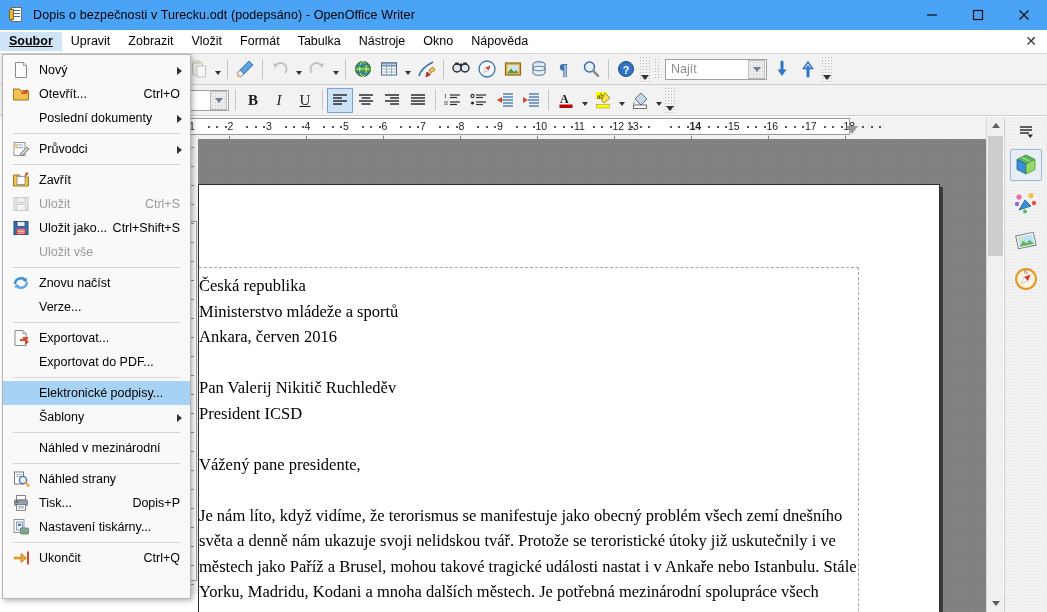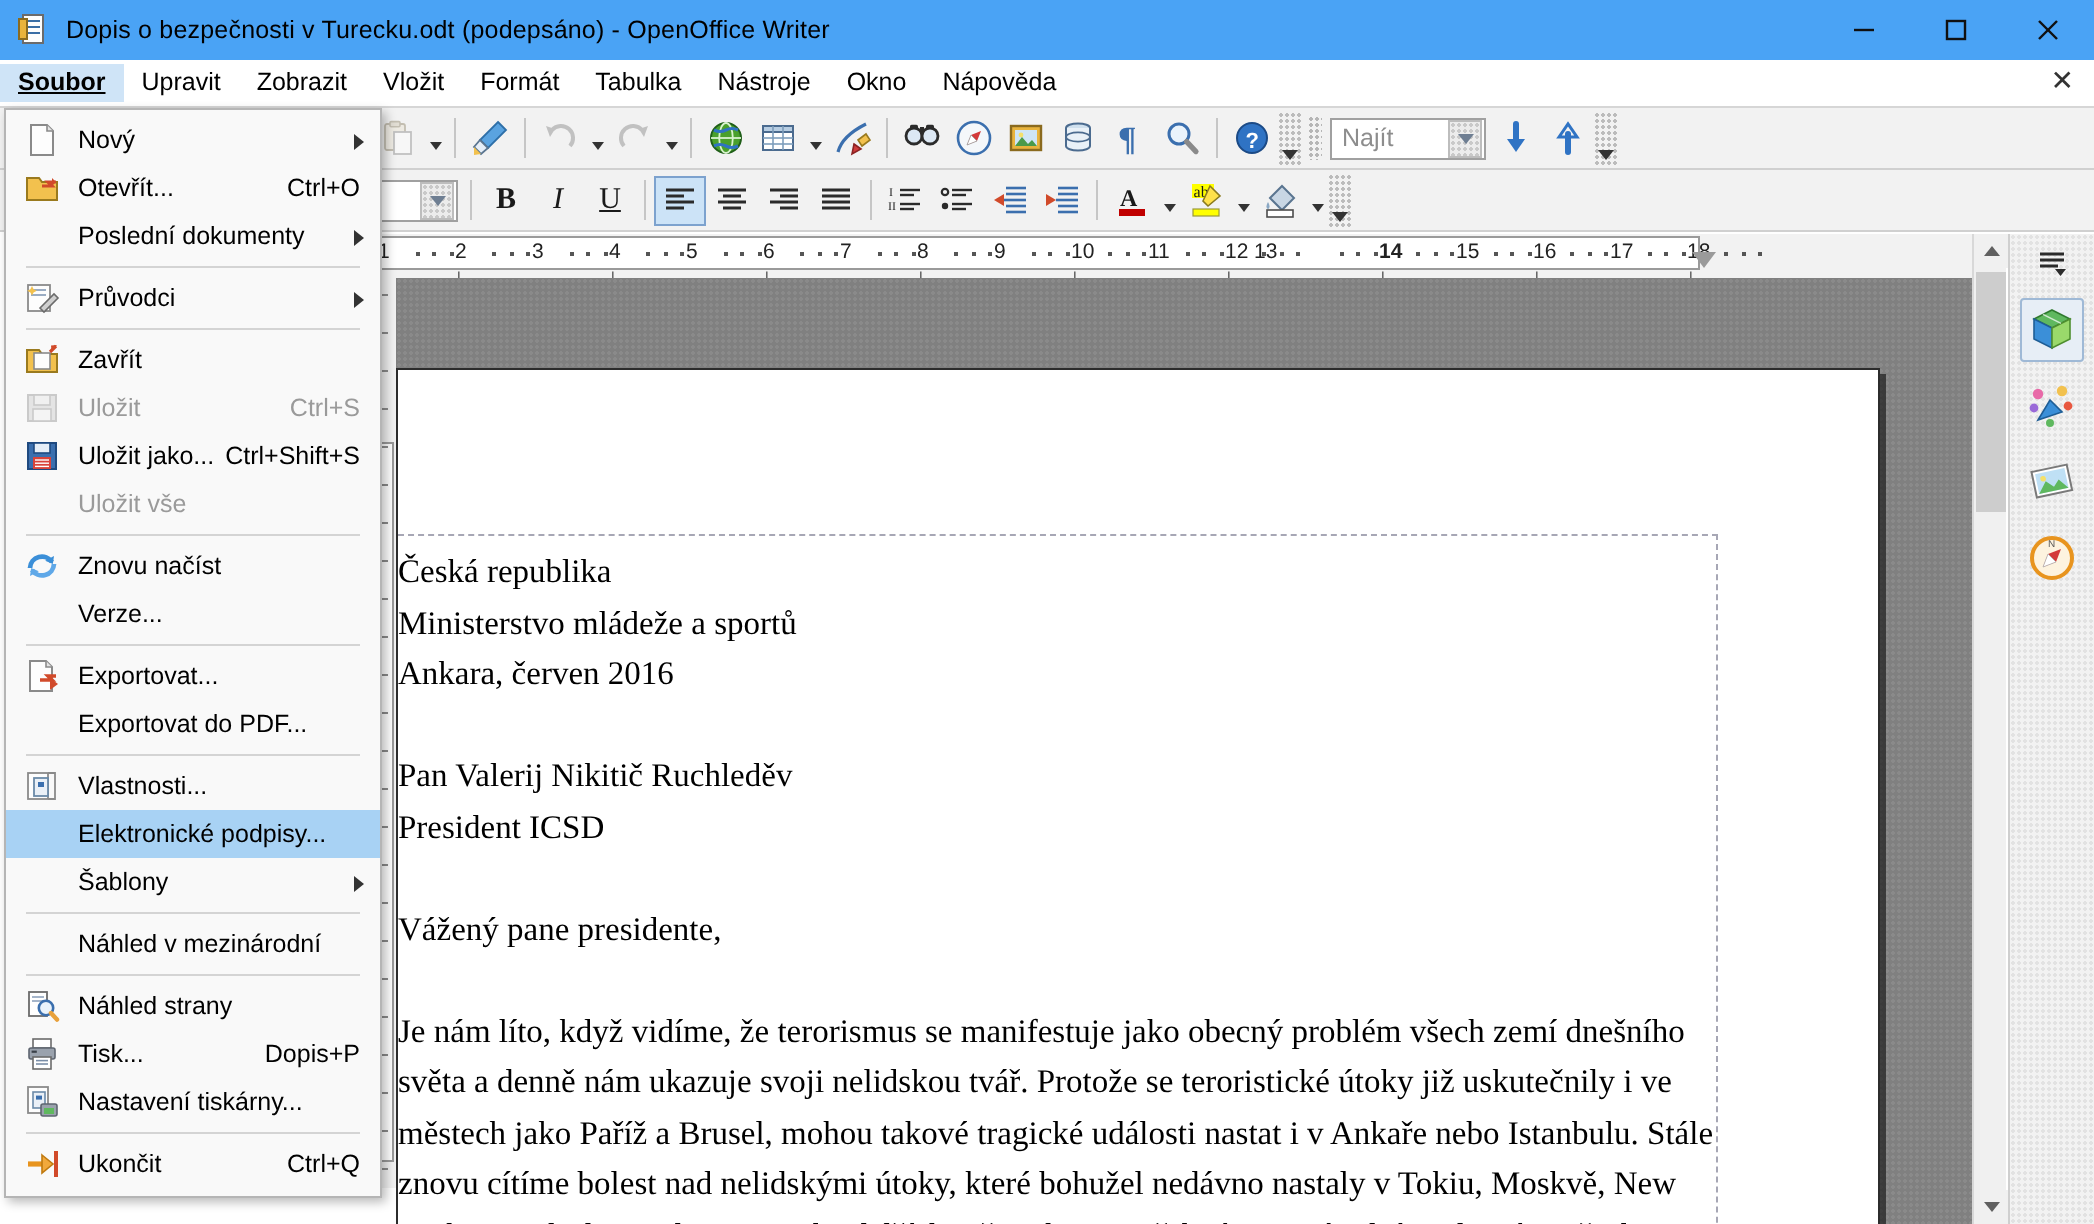--- a/index.html
+++ b/index.html
@@ -116,21 +116,21 @@
     background-size: 3px 3px;
     background-color: #ececec; border: 1px solid #bdbdbd;
     display: flex; align-items: center; justify-content: center;
   }
   .combo .dd i {
     width: 0; height: 0; border-left: 4px solid transparent; border-right: 4px solid transparent;
     border-top: 5px solid #6e7e92;
   }
   .combo.fontname { width: 151px; }
   .combo.fontsize { width: 60px; }
-  .combo.findbar { width: 78px; }
+  .combo.findbar { width: 102px; }
 
   
   .hruler-wrap {
     position: absolute; left: 185px; top: 117px; width: 818px; height: 22px;
     background: #f2f2f2; overflow: hidden;
   }
   .hruler-active {
     position: absolute; left: 0px; top: 1px; height: 17px; background: #ffffff;
     border: 1px solid #9a9a9a;
   }
@@ -797,21 +797,20 @@
         <p>Ankara, červen 2016</p>
         <p class="blank"></p>
         <p>Pan Valerij Nikitič Ruchleděv</p>
         <p>President ICSD</p>
         <p class="blank"></p>
         <p>Vážený pane presidente,</p>
         <p class="blank"></p>
         <p>Je nám líto, když vidíme, že terorismus se manifestuje jako obecný problém všech zemí dnešního</p>
         <p>světa a denně nám ukazuje svoji nelidskou tvář. Protože se teroristické útoky již uskutečnily i ve</p>
         <p>městech jako Paříž a Brusel, mohou takové tragické události nastat i v Ankaře nebo Istanbulu. Stále</p>
-        <p>znovu cítíme bolest nad nelidskými útoky, které bohužel nedávno nastaly v Tokiu, Moskvě, New</p>
         <p>Yorku, Madridu, Kodani a mnoha dalších městech. Je potřebná mezinárodní spolupráce všech</p>
 
       </div>
     </div>
   </div>
 
   <div class="vscroll">
     <div class="sbtn up">
         <i class="up"></i>
       </div>
@@ -982,31 +981,20 @@
             <path d="M17 13 l-4 -3 v6 Z" fill="#d14a2a"></path>
           </svg>
         </div>
         <div class="fm-label">Exportovat...</div>
       </div>
       <div class="fm-row">
         <div class="fm-ico"></div>
         <div class="fm-label">Exportovat do PDF...</div>
       </div>
       <div class="fm-sep"></div>
-      <div class="fm-row">
-        <div class="fm-ico">
-          <svg width="18" height="18" viewBox="0 0 18 18">
-            <rect x="2" y="2.5" width="10" height="13" fill="#fdfdfd" stroke="#8a8a8a" stroke-width="0.9"></rect>
-            <rect x="5" y="5" width="7" height="9" fill="#eaf0f7" stroke="#6b8aa8" stroke-width="0.9"></rect>
-            <rect x="7" y="7" width="3" height="2.5" fill="#3b6fae"></rect>
-            <path d="M12 2.5 l3.5 0 l0 13 l-3.5 0" fill="none" stroke="#8a8a8a" stroke-width="0.9"></path>
-          </svg>
-        </div>
-        <div class="fm-label">Vlastnosti...</div>
-      </div>
       <div class="fm-row hl">
         <div class="fm-ico"></div>
         <div class="fm-label">Elektronické podpisy...</div>
       </div>
       <div class="fm-row">
         <div class="fm-ico"></div>
         <div class="fm-label">Šablony</div>
         <div class="fm-sub"></div>
       </div>
       <div class="fm-sep"></div>

